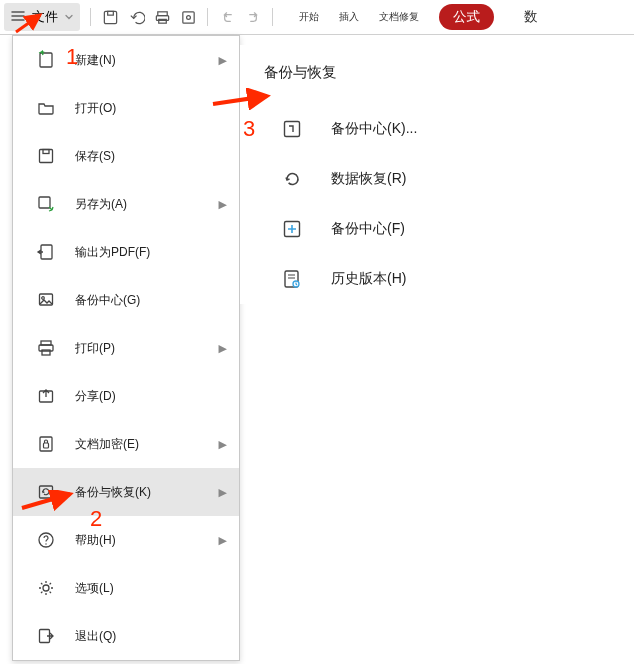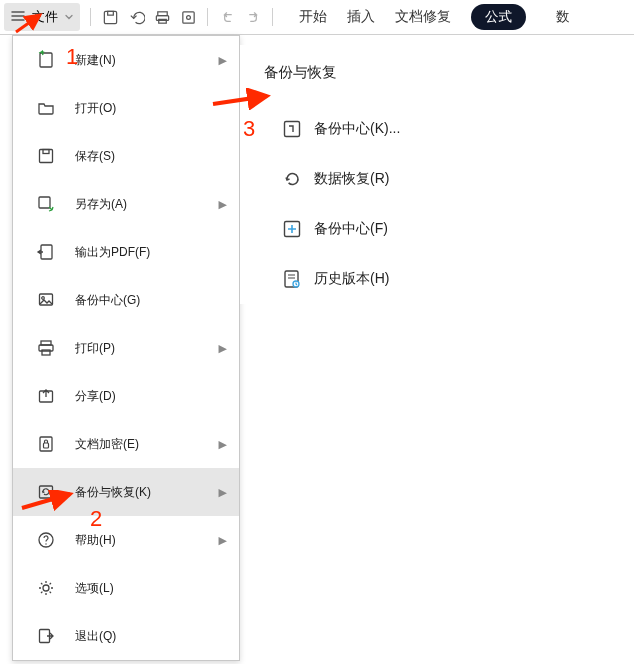--- a/index.html
+++ b/index.html
@@ -51,25 +51,25 @@
       margin: 0 6px;
     }
     .tabs {
       display: flex;
       align-items: center;
       gap: 20px;
       margin-left: 20px;
       height: 100%;
     }
     .tab {
-      font-size: 14px;
+      font-size: 10px;
       color: #333;
     }
     .formula-pill {
-      background: #0f172a;
+      background: #b91c1c;
       color: #fff;
       padding: 4px 14px;
       border-radius: 14px;
       font-size: 13.5px;
       display: inline-block;
     }
     .trailing {
       margin-left: 10px;
       color: #333;
       font-size: 13.5px;
@@ -133,21 +133,21 @@
       font-size: 14.5px;
       color: #222;
       margin-left: 24px;
       margin-bottom: 22px;
     }
     .sub-item {
       display: flex;
       align-items: center;
       height: 50px;
       padding-left: 38px;
-      gap: 8px;
+      gap: 25px;
     }
     .sub-item .si-icon {
       width: 28px;
       display: flex;
       align-items: center;
       justify-content: center;
       color: #444;
     }
     .sub-item .si-label {
       color: #222;

